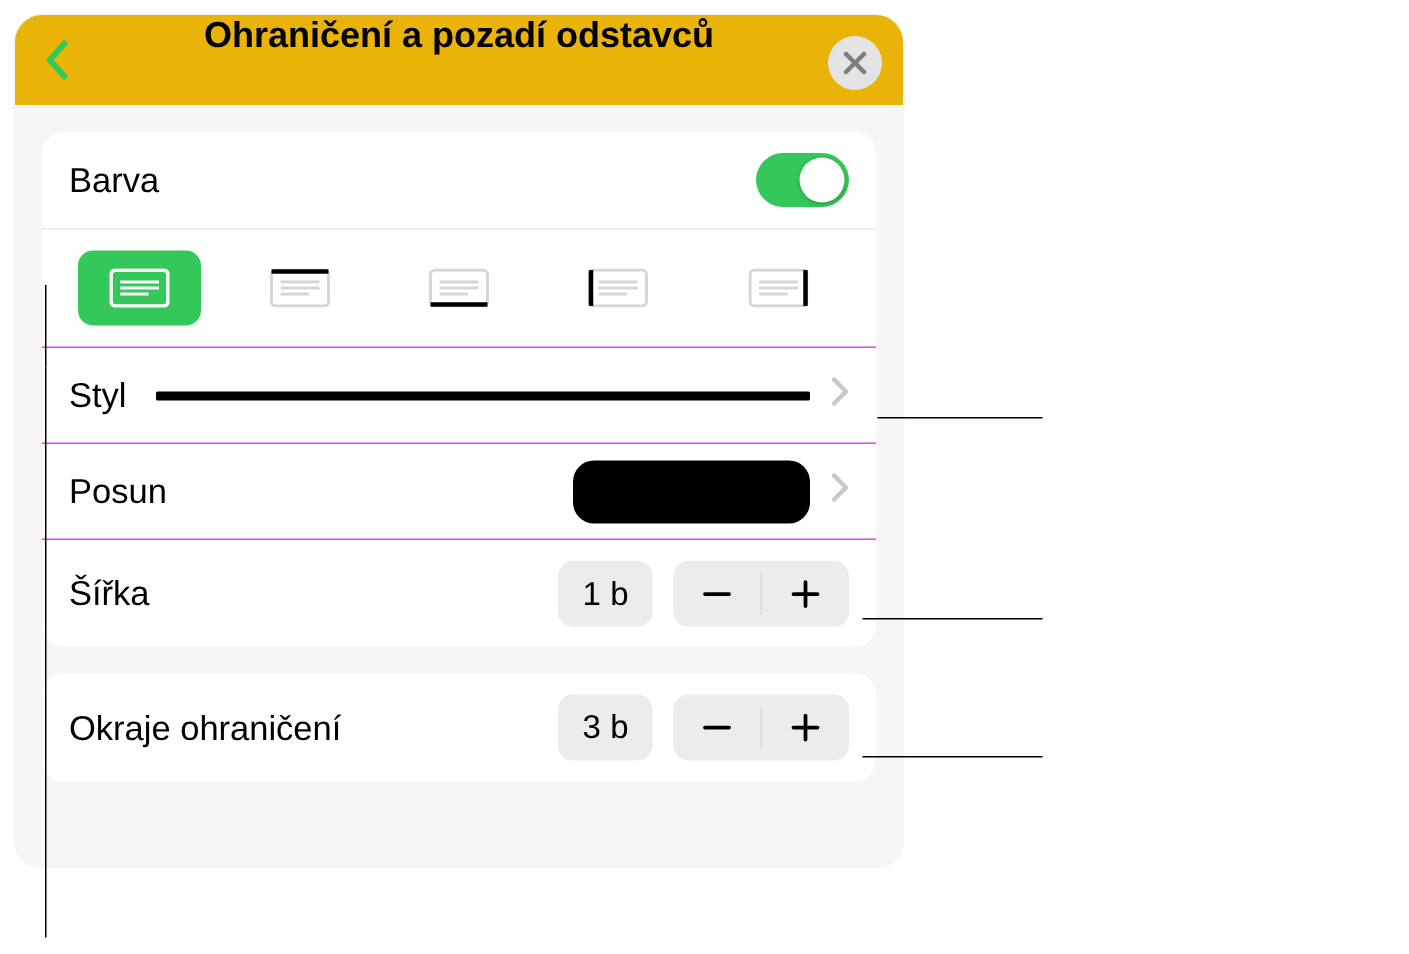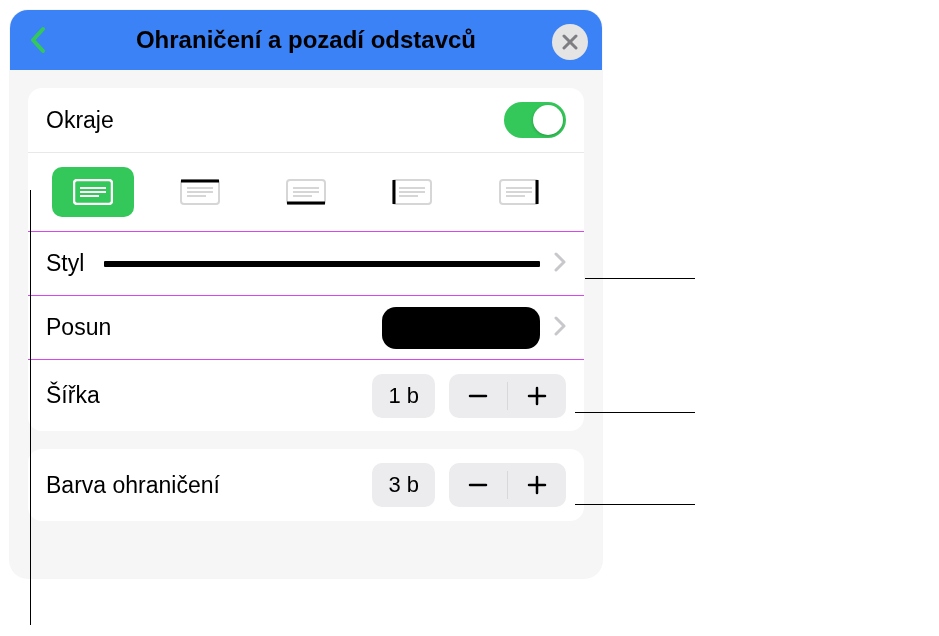--- a/index.html
+++ b/index.html
@@ -16,23 +16,22 @@
     margin-top: 10px;
     margin-left: 10px;
     background: #f6f6f6;
     border-radius: 18px;
     overflow: hidden;
     box-shadow: 0 0 0 1px rgba(0,0,0,0.04);
   }
   .header {
     height: 60px;
     display: flex;
-    align-items: center;
     position: relative;
-    background: #3b82f6;
+    background: #eab308;
   }
   .back {
     position: absolute;
     left: 14px;
     top: 16px;
     width: 28px;
     height: 28px;
     display: flex;
     align-items: center;
     justify-content: center;
@@ -188,21 +187,21 @@
       <svg width="16" height="16" viewBox="0 0 16 16">
         <line x1="2" y1="2" x2="14" y2="14" stroke="#7d7d82" stroke-width="3" stroke-linecap="round"></line>
         <line x1="14" y1="2" x2="2" y2="14" stroke="#7d7d82" stroke-width="3" stroke-linecap="round"></line>
       </svg>
     </div>
   </div>
 
   <div class="section">
 
     <div class="row">
-      <div class="row-label">Okraje</div>
+      <div class="row-label">Barva</div>
       <div class="spacer"></div>
       <div class="toggle">
         <div class="knob"></div>
       </div>
     </div>
 
     <div class="border-picker">
       <div class="border-btn selected">
         <svg class="border-glyph" viewBox="0 0 40 26">
           <rect x="1" y="1" width="38" height="24" rx="3" fill="none" stroke="#fff" stroke-width="2.5"></rect>
@@ -286,21 +285,21 @@
               <line x1="3" y1="11" x2="19" y2="11" stroke="#000" stroke-width="2.5" stroke-linecap="round"></line>
               <line x1="11" y1="3" x2="11" y2="19" stroke="#000" stroke-width="2.5" stroke-linecap="round"></line>
             </svg>
         </div>
       </div>
     </div>
   </div>
 
   <div class="section">
     <div class="row" style="min-height:72px">
-      <div class="row-label">Barva ohraničení</div>
+      <div class="row-label">Okraje ohraničení</div>
       <div class="spacer"></div>
       <div class="value-capsule">3 b</div>
       <div class="stepper">
         <div class="stepper-btn">
           <svg width="22" height="22" viewBox="0 0 22 22">
               <line x1="3" y1="11" x2="19" y2="11" stroke="#000" stroke-width="2.5" stroke-linecap="round"></line>
             </svg>
         </div>
         <div class="stepper-div"></div>
         <div class="stepper-btn">

